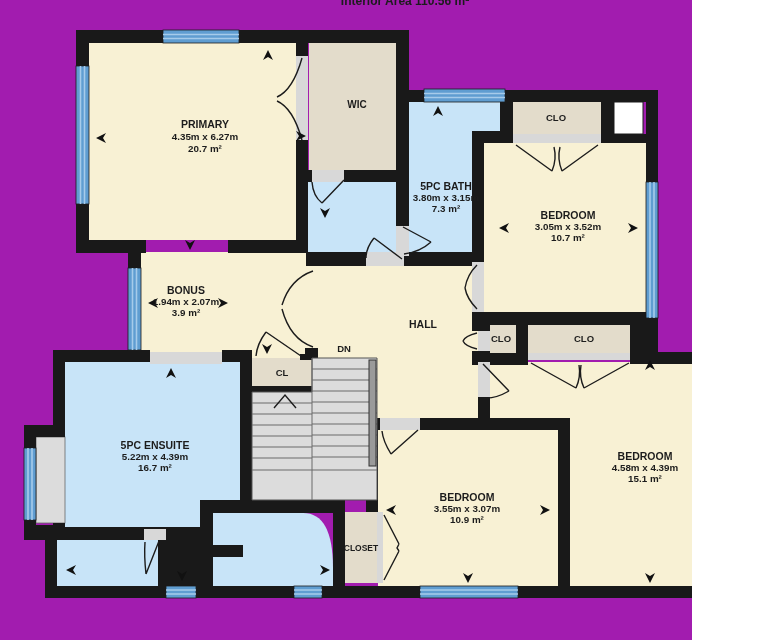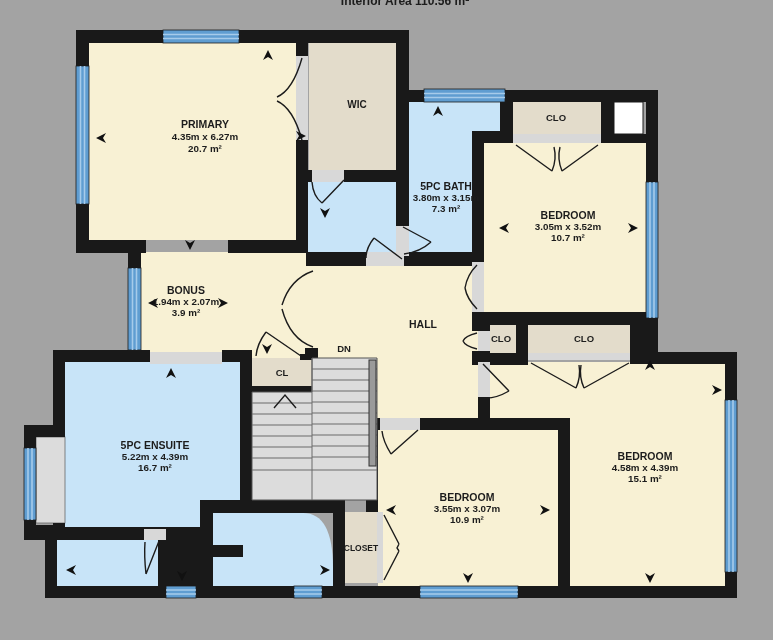--- a/index.html
+++ b/index.html
@@ -1,16 +1,16 @@
 <!DOCTYPE html>
 <html><head>
 <meta charset="utf-8">
 <style>
   html,body{margin:0;padding:0;background:#fff;}
-  .plan{position:relative;width:773px;height:640px;background:#a3a3a3;overflow:hidden;}
+  .plan{position:relative;width:692px;height:640px;background:#a21caf;overflow:hidden;}
   svg{display:block;}
   text{font-family:"Liberation Sans",sans-serif;fill:#1c1c1c;text-anchor:middle;font-weight:bold;}
   .hdr{font-size:12px;}
   .rname{font-size:10.5px;}
   .rdim{font-size:9.8px;}
   .sm{font-size:10px;}
   .clo{font-size:9.5px;}
   .xs{font-size:8.5px;}
   .cream{fill:#F8F1D4;}
   .blue{fill:#C8E4F8;}

